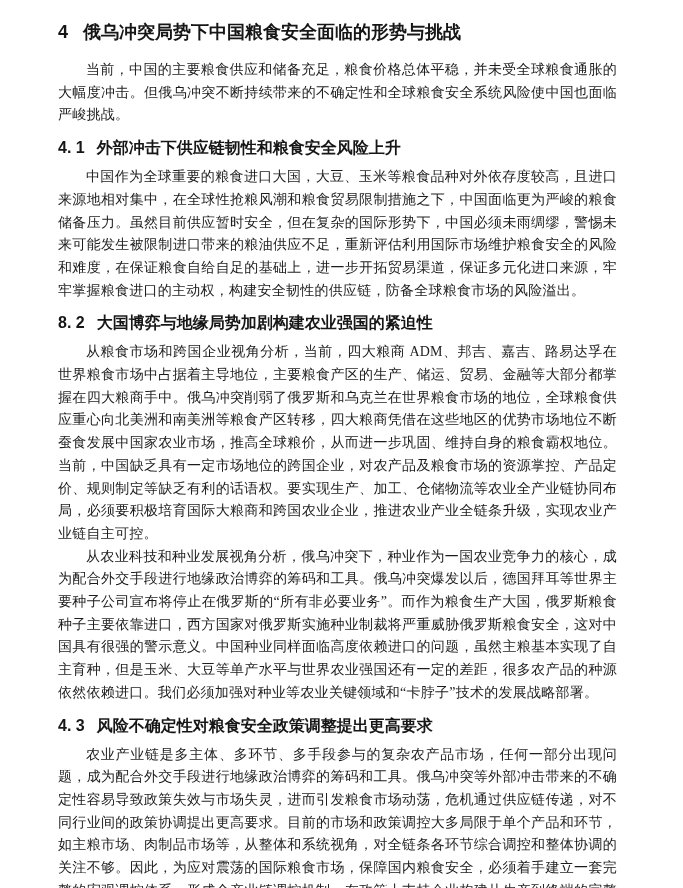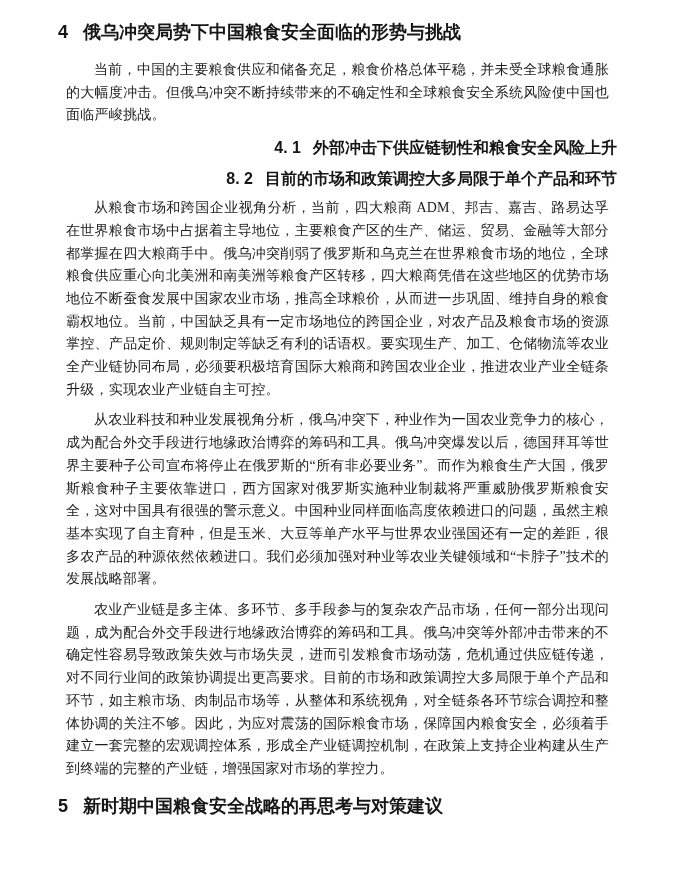--- a/index.html
+++ b/index.html
@@ -27,62 +27,65 @@
     color: #161616;
   }
   .h-l1 .num { margin-right: 15px; }
   .h-l2 {
     font-family: "Liberation Sans", "DejaVu Sans", sans-serif;
     font-weight: bold;
     font-size: 16px;
     line-height: 21px;
     margin: 10px 0 8px 0;
     color: #161616;
-    text-align: right;
   }
   .h-l2 .num { margin-right: 12px; }
   .sec5 .h-l1 { margin-top: 14px; }
   p.body {
     font-family: "Liberation Serif", "DejaVu Serif", serif;
     font-size: 14px;
     line-height: 22.7px;
     letter-spacing: 0.25px;
     text-align: justify;
     text-indent: 2em;
-    margin: 8px;
+    margin: 0;
     color: #1c1c1c;
   }
 </style>
 </head>
 <body>
 
 <div class="page">
 
   <section>
     <h2 class="h-l1">
       <span class="num">4</span><span>俄乌冲突局势下中国粮食安全面临的形势与挑战</span>
     </h2>
     <p class="body">当前，中国的主要粮食供应和储备充足，粮食价格总体平稳，并未受全球粮食通胀的大幅度冲击。但俄乌冲突不断持续带来的不确定性和全球粮食安全系统风险使中国也面临严峻挑战。</p>
   </section>
 
   <section>
     <h3 class="h-l2">
       <span class="num">4. 1</span><span>外部冲击下供应链韧性和粮食安全风险上升</span>
     </h3>
+    <p class="body">中国作为全球重要的粮食进口大国，大豆、玉米等粮食品种对外依存度较高，且进口来源地相对集中，在全球性抢粮风潮和粮食贸易限制措施之下，中国面临更为严峻的粮食储备压力。虽然目前供应暂时安全，但在复杂的国际形势下，中国必须未雨绸缪，警惕未来可能发生被限制进口带来的粮油供应不足，重新评估利用国际市场维护粮食安全的风险和难度，在保证粮食自给自足的基础上，进一步开拓贸易渠道，保证多元化进口来源，牢牢掌握粮食进口的主动权，构建安全韧性的供应链，防备全球粮食市场的风险溢出。</p>
   </section>
 
   <section>
     <h3 class="h-l2">
-      <span class="num">8. 2</span><span>目前的市场和政策调控大多局限于单个产品和环节</span>
+      <span class="num">8. 2</span><span>大国博弈与地缘局势加剧构建农业强国的紧迫性</span>
     </h3>
     <p class="body">从粮食市场和跨国企业视角分析，当前，四大粮商 ADM、邦吉、嘉吉、路易达孚在世界粮食市场中占据着主导地位，主要粮食产区的生产、储运、贸易、金融等大部分都掌握在四大粮商手中。俄乌冲突削弱了俄罗斯和乌克兰在世界粮食市场的地位，全球粮食供应重心向北美洲和南美洲等粮食产区转移，四大粮商凭借在这些地区的优势市场地位不断蚕食发展中国家农业市场，推高全球粮价，从而进一步巩固、维持自身的粮食霸权地位。当前，中国缺乏具有一定市场地位的跨国企业，对农产品及粮食市场的资源掌控、产品定价、规则制定等缺乏有利的话语权。要实现生产、加工、仓储物流等农业全产业链协同布局，必须要积极培育国际大粮商和跨国农业企业，推进农业产业全链条升级，实现农业产业链自主可控。</p>
     <p class="body">从农业科技和种业发展视角分析，俄乌冲突下，种业作为一国农业竞争力的核心，成为配合外交手段进行地缘政治博弈的筹码和工具。俄乌冲突爆发以后，德国拜耳等世界主要种子公司宣布将停止在俄罗斯的“所有非必要业务”。而作为粮食生产大国，俄罗斯粮食种子主要依靠进口，西方国家对俄罗斯实施种业制裁将严重威胁俄罗斯粮食安全，这对中国具有很强的警示意义。中国种业同样面临高度依赖进口的问题，虽然主粮基本实现了自主育种，但是玉米、大豆等单产水平与世界农业强国还有一定的差距，很多农产品的种源依然依赖进口。我们必须加强对种业等农业关键领域和“卡脖子”技术的发展战略部署。</p>
   </section>
 
   <section>
+    <h3 class="h-l2">
+      <span class="num">4. 3</span><span>风险不确定性对粮食安全政策调整提出更高要求</span>
+    </h3>
     <p class="body">农业产业链是多主体、多环节、多手段参与的复杂农产品市场，任何一部分出现问题，成为配合外交手段进行地缘政治博弈的筹码和工具。俄乌冲突等外部冲击带来的不确定性容易导致政策失效与市场失灵，进而引发粮食市场动荡，危机通过供应链传递，对不同行业间的政策协调提出更高要求。目前的市场和政策调控大多局限于单个产品和环节，如主粮市场、肉制品市场等，从整体和系统视角，对全链条各环节综合调控和整体协调的关注不够。因此，为应对震荡的国际粮食市场，保障国内粮食安全，必须着手建立一套完整的宏观调控体系，形成全产业链调控机制，在政策上支持企业构建从生产到终端的完整的产业链，增强国家对市场的掌控力。</p>
   </section>
 
   <section class="sec5">
     <h2 class="h-l1">
       <span class="num">5</span><span>新时期中国粮食安全战略的再思考与对策建议</span>
     </h2>
   </section>
 
 </div>

